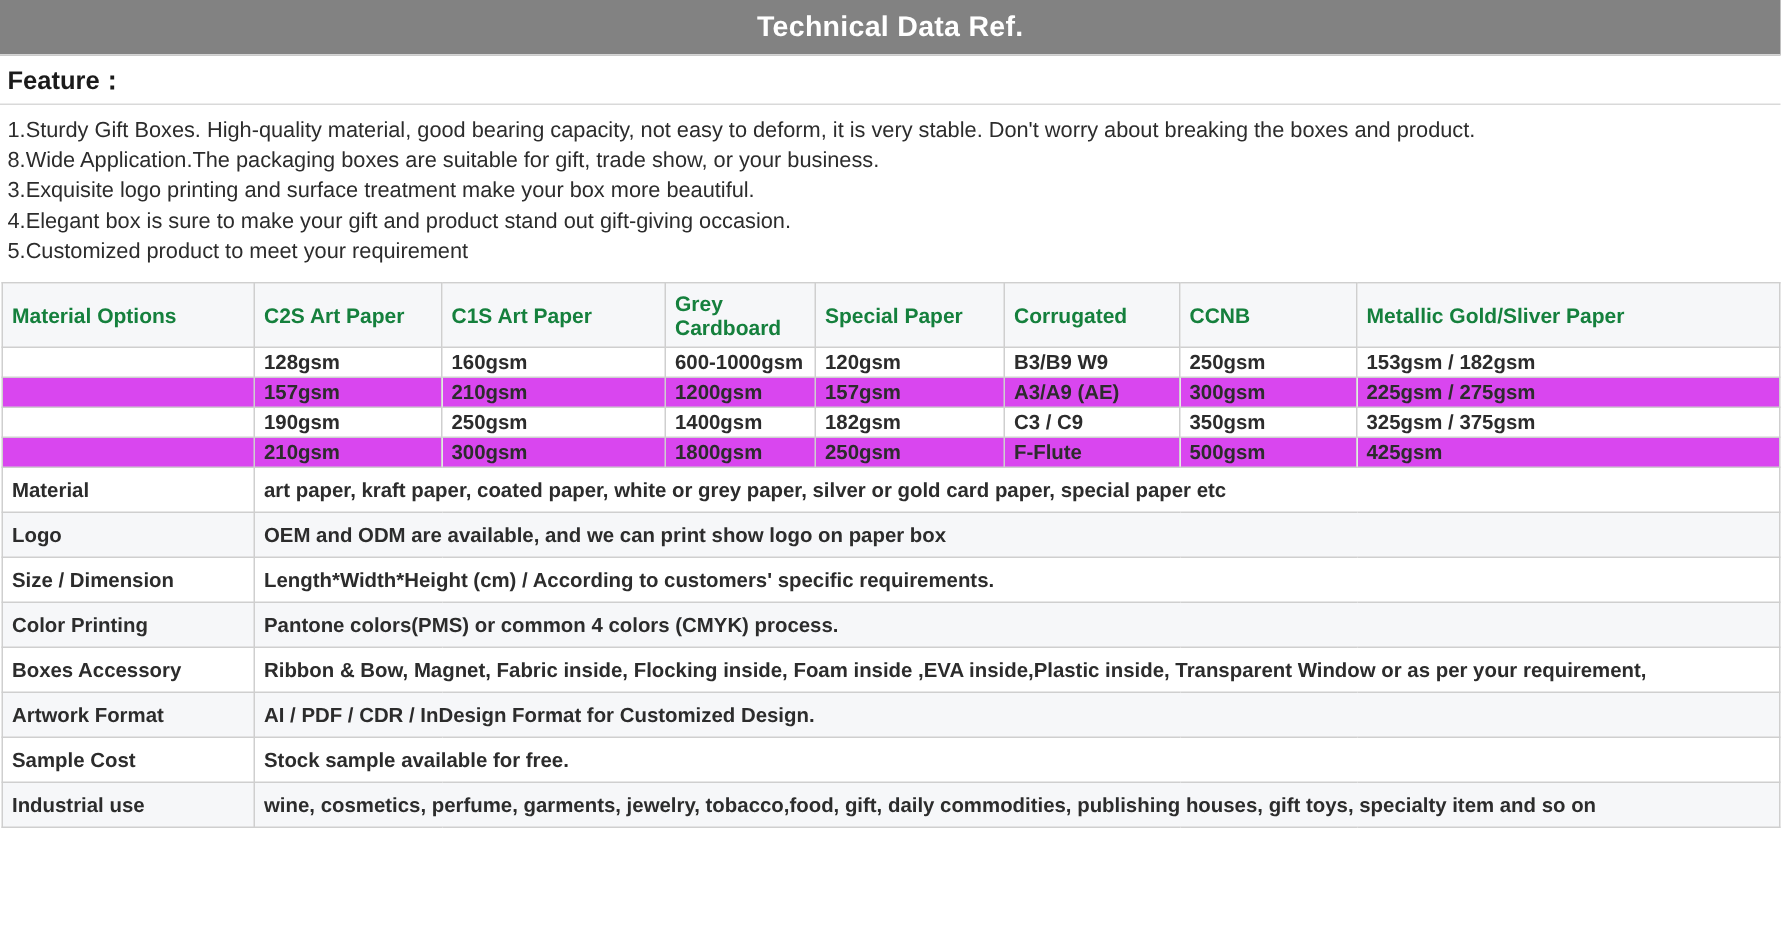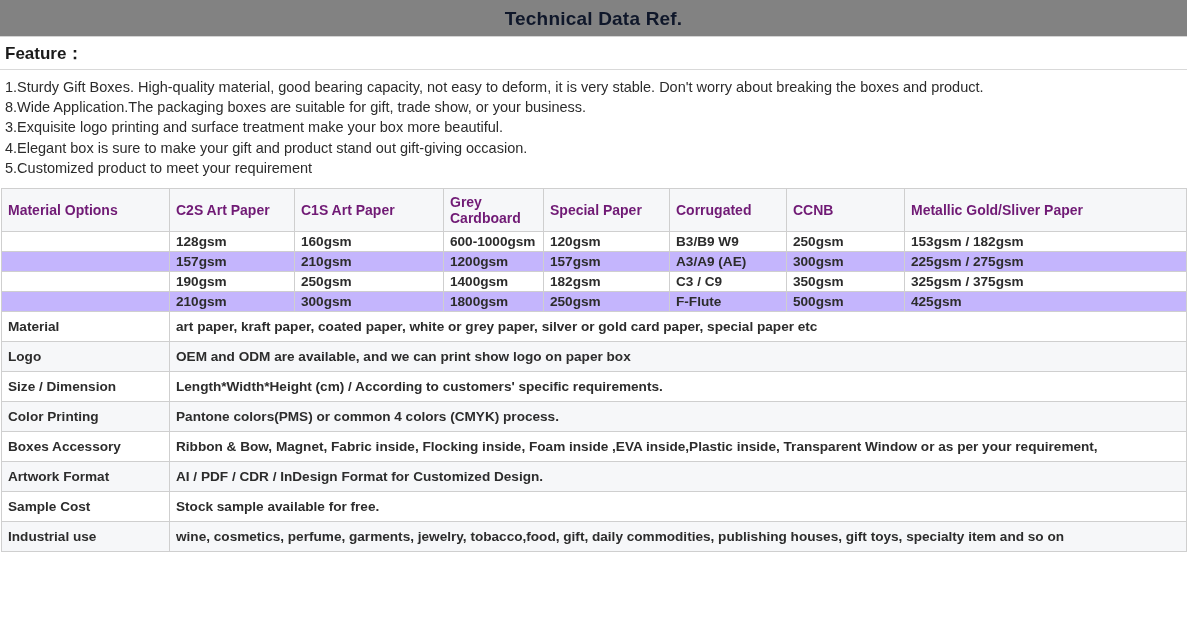--- a/index.html
+++ b/index.html
@@ -27,21 +27,21 @@
   .title-bar {
     height: 37px;
     background: #828282;
     display: flex;
     align-items: center;
     justify-content: center;
     box-sizing: border-box;
     border-bottom: 1px solid #d4d4d4;
   }
   .title-bar .title-text {
-    color: #0f172a;
+    color: #ffffff;
     font-size: 19px;
     font-weight: bold;
     letter-spacing: 0.2px;
     line-height: 1;
   }
 
   
   .feature-heading {
     height: 33px;
     display: flex;
@@ -84,32 +84,32 @@
     text-align: left;
     font-weight: bold;
     box-sizing: border-box;
     overflow: hidden;
   }
 
   
   tr.head-row td {
     font-weight: bold;
     font-size: 14px;
-    color: #701a75;
+    color: #15803d;
     background: #f6f7f9;
     height: 43px;
     padding-top: 4px;
     padding-bottom: 4px;
     line-height: 16px;
   }
 
   
   tr.gsm-row td { height: 20px; padding-top: 1px; padding-bottom: 1px; }
   tr.gsm-row.odd td  { background: #ffffff; }
-  tr.gsm-row.even td { background: #c4b5fd; }
+  tr.gsm-row.even td { background: #d946ef; }
 
   
   tr.kv-row td { height: 30px; }
   tr.kv-row.odd td  { background: #ffffff; }
   tr.kv-row.even td { background: #f6f7f9; }
   td.kv-label {
     font-weight: bold;
     color: #111111;
     font-size: 13.8px;
     border-left: 2px solid #d79b43;

